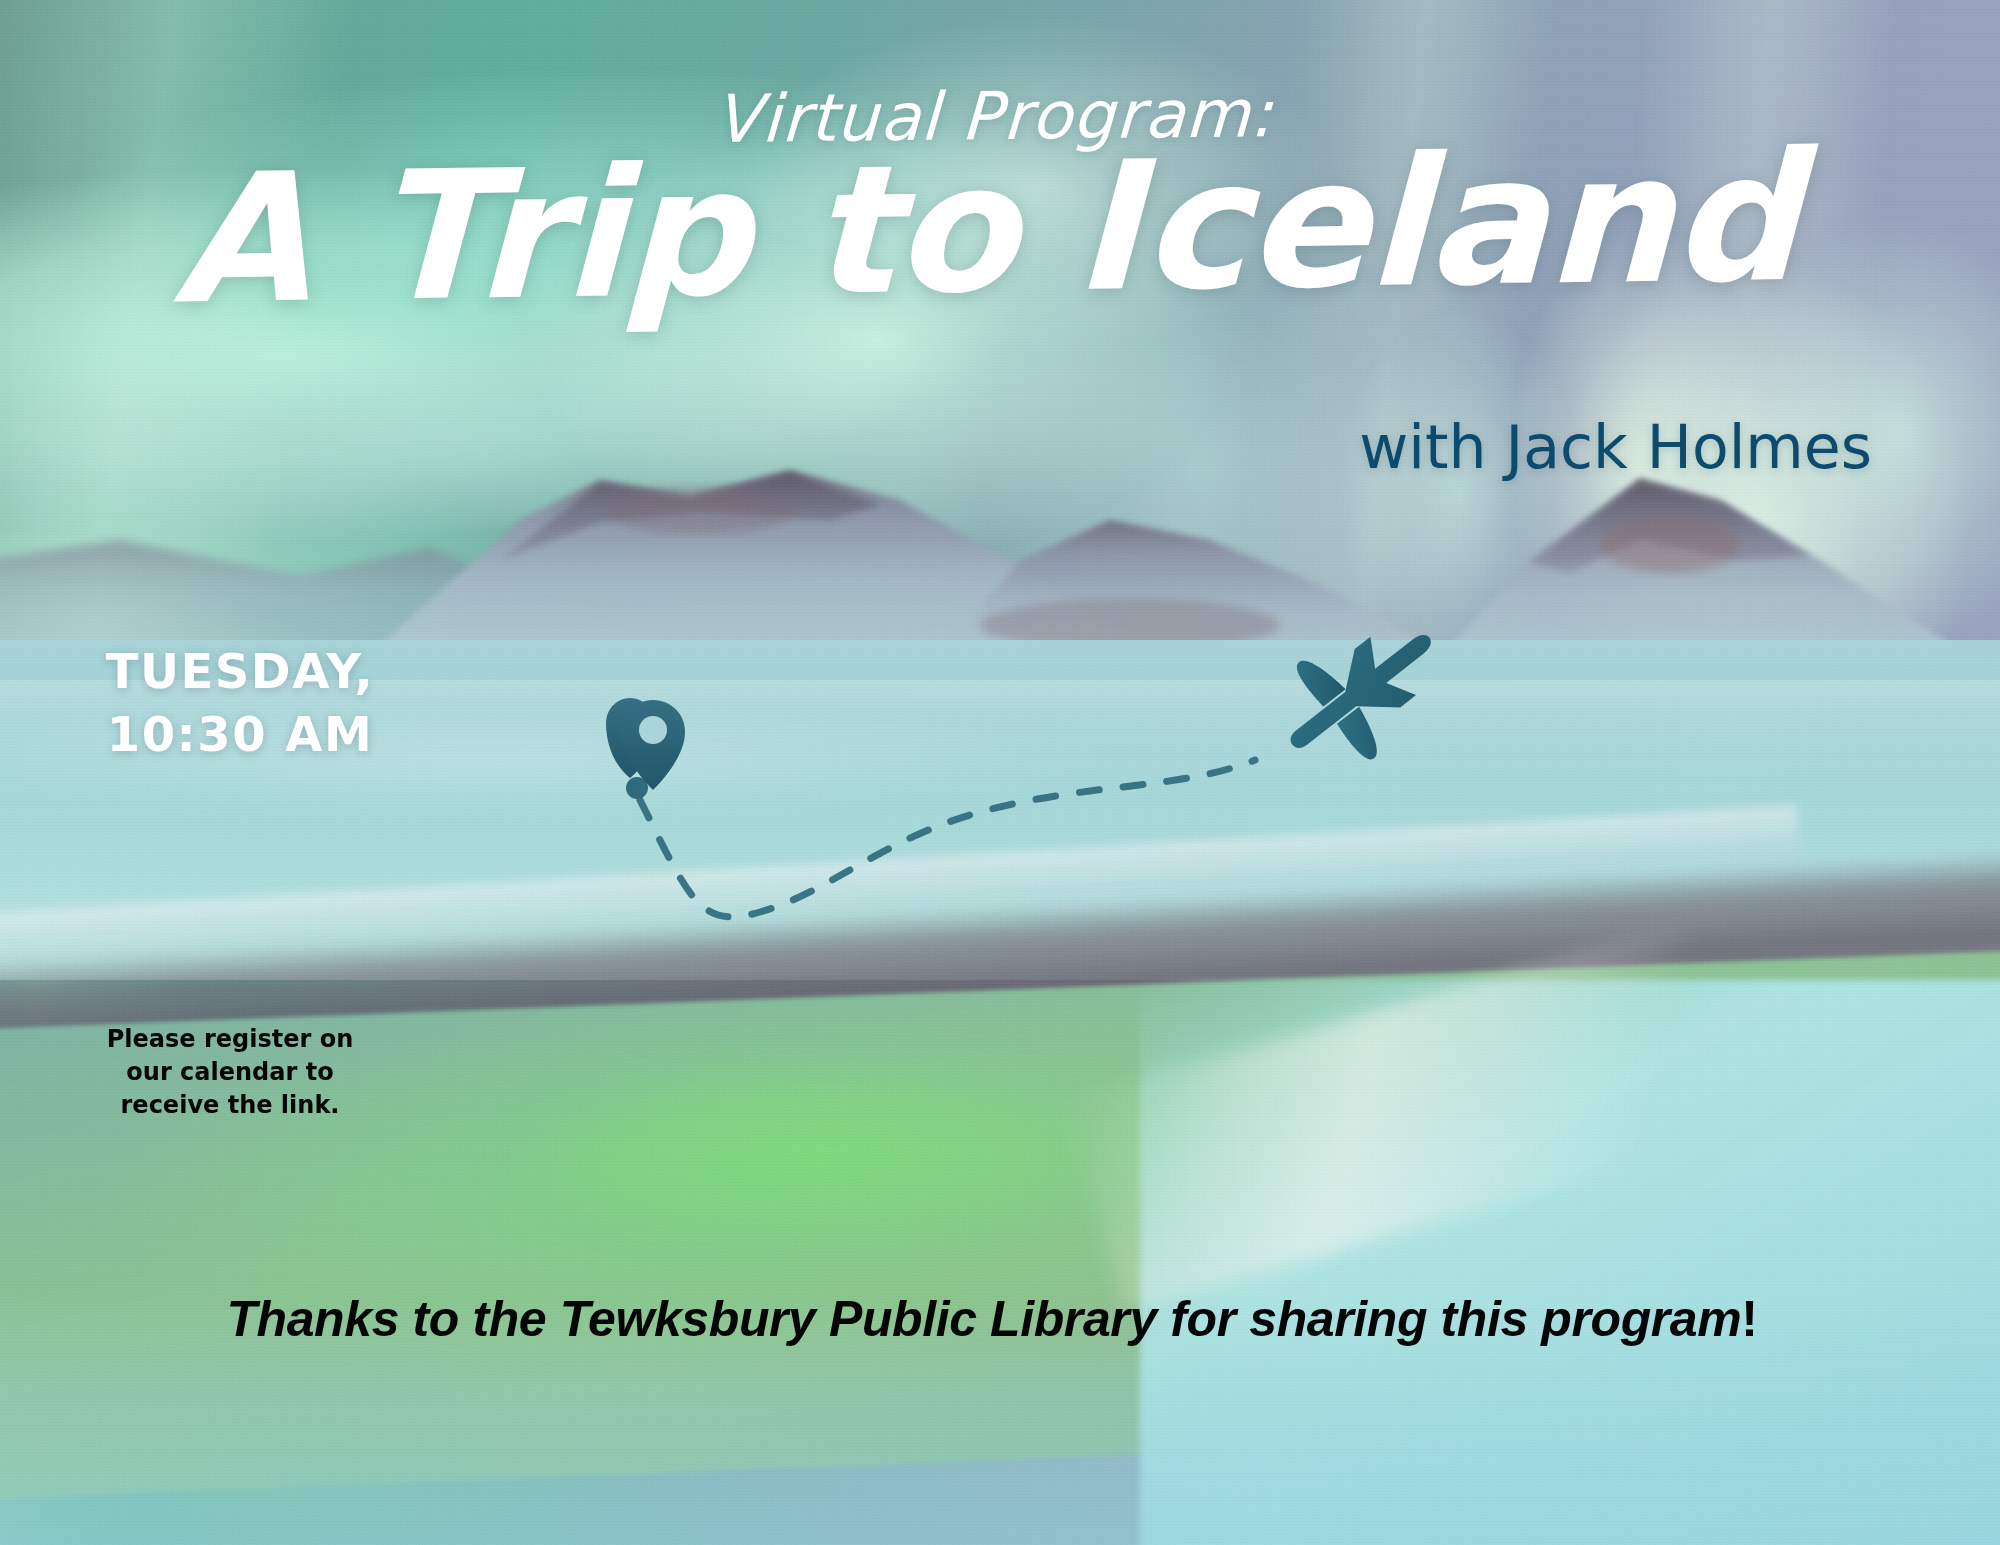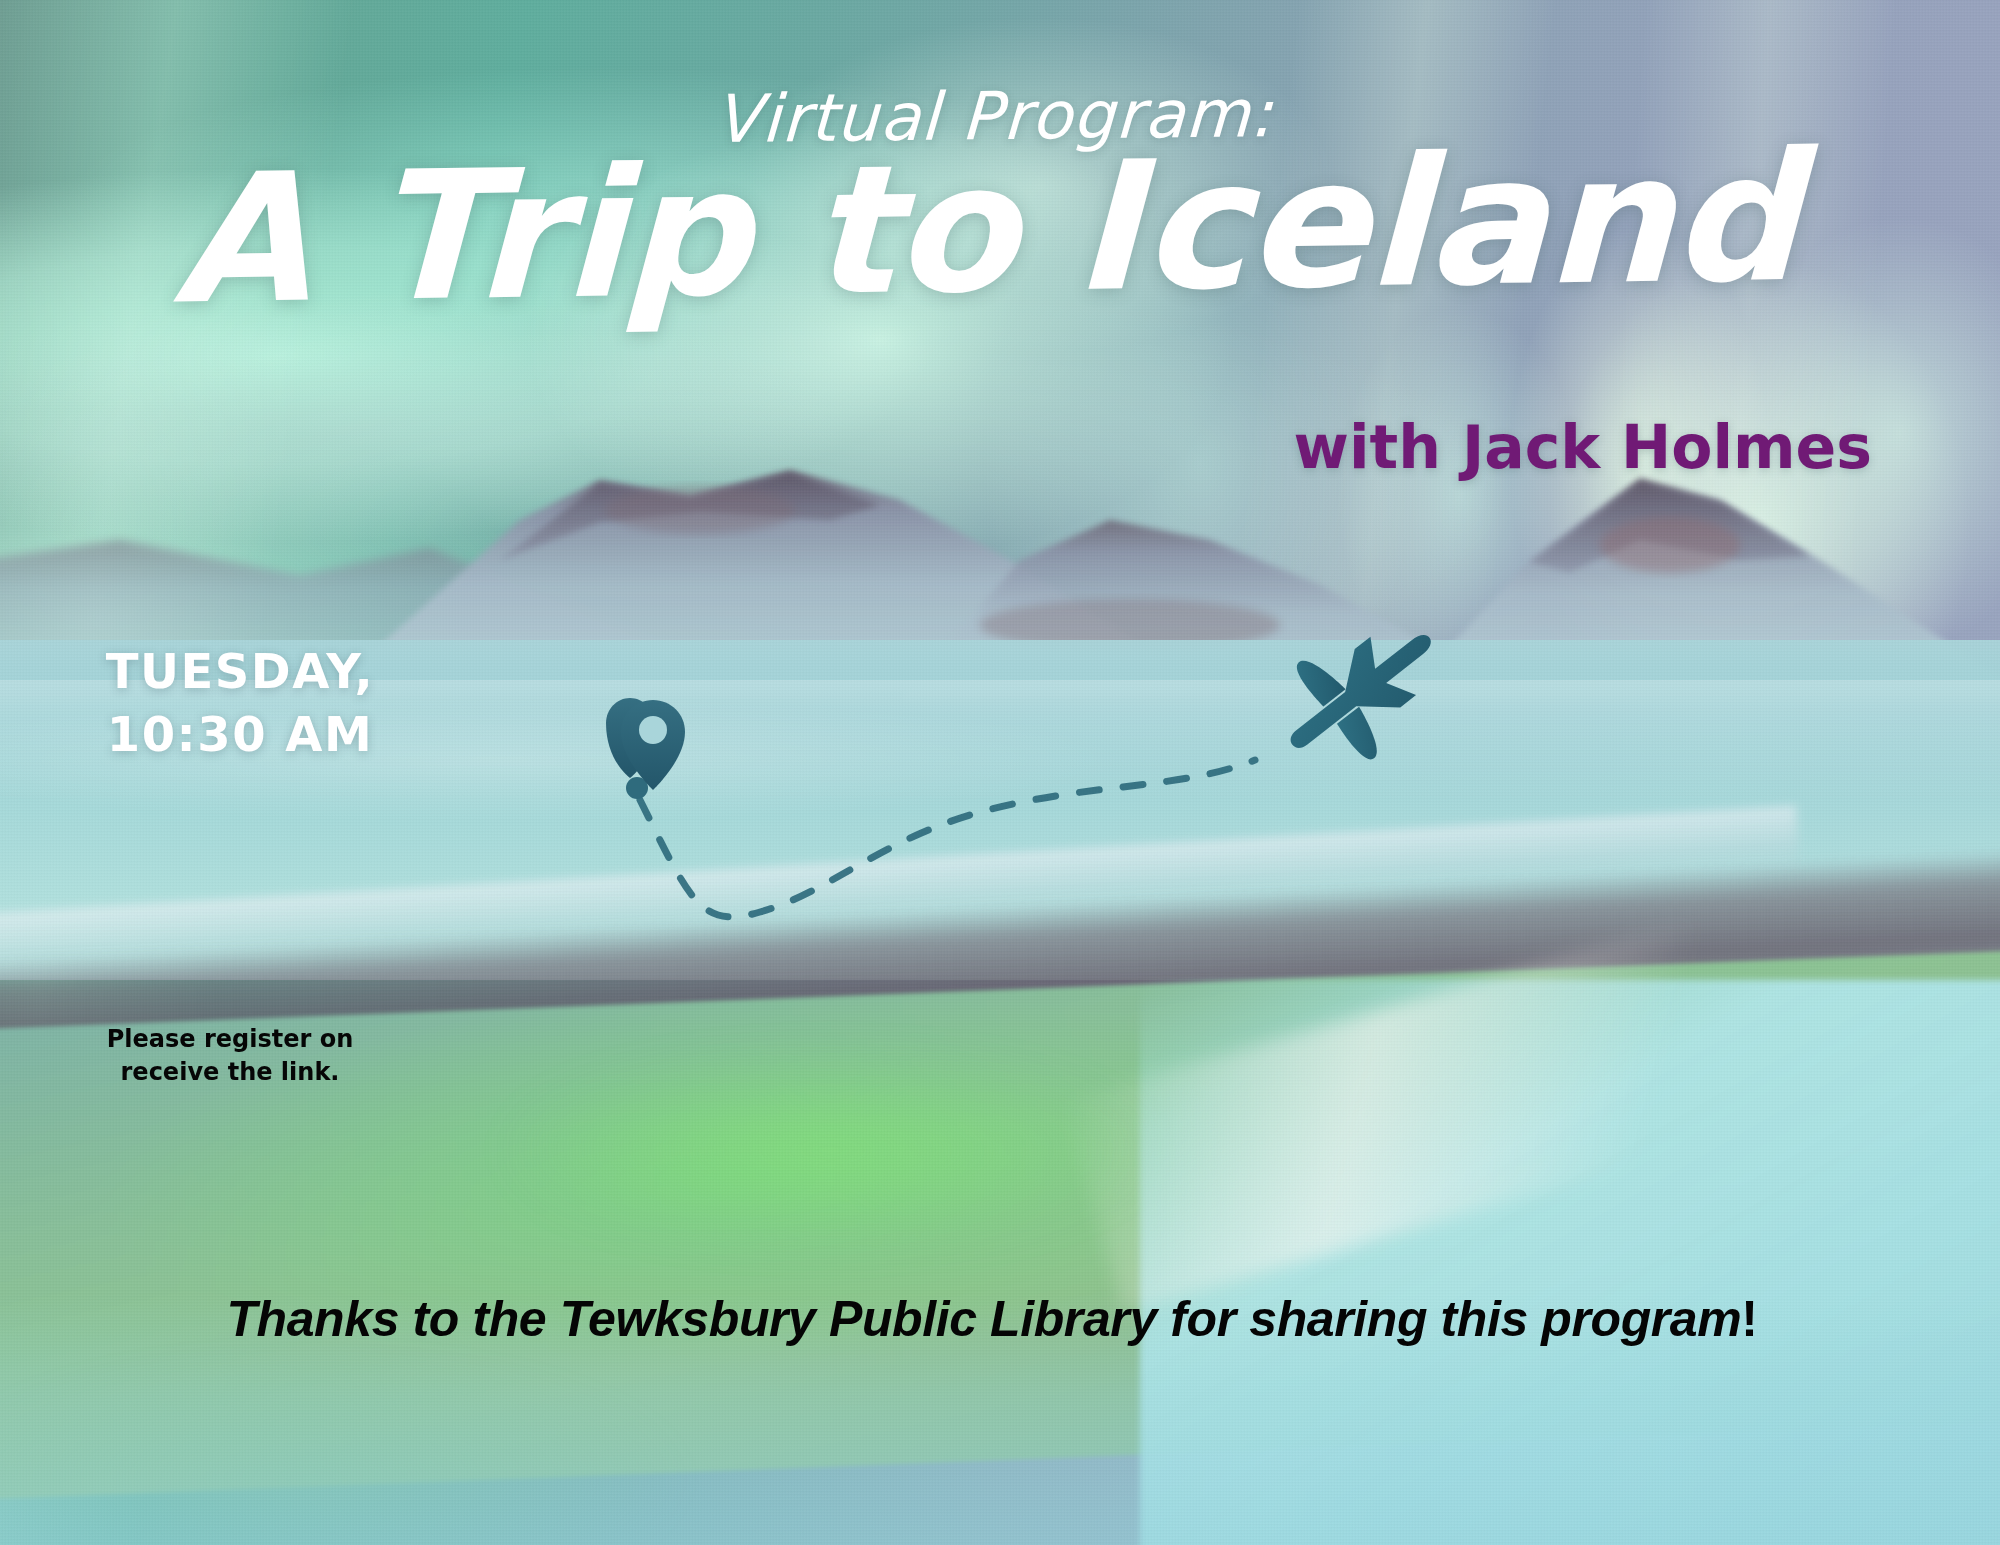--- a/index.html
+++ b/index.html
@@ -216,24 +216,24 @@
     letter-spacing: -1px;
     transform: skewX(-5deg) rotate(-0.8deg);
     text-shadow: 0 3px 16px rgba(60,90,90,0.25);
     white-space: nowrap;
   }
 
   .presenter {
     position: absolute;
     right: 128px;
     top: 412px;
-    color: #701a75;
+    color: #0c4a6e;
     font-family: "DejaVu Sans", sans-serif;
     font-size: 60px;
-    font-weight: 700;
+    font-weight: 400;
     letter-spacing: 0px;
     text-shadow: 0 2px 9px rgba(60,90,90,0.25);
   }
 
   .datetime {
     position: absolute;
     left: 30px;
     top: 640px;
     width: 420px;
     text-align: center;
@@ -389,19 +389,20 @@
 
     <div class="presenter">with Jack Holmes</div>
 
     <div class="datetime">
       <span class="l1">TUESDAY,</span>
       <span class="l3">10:30 AM</span>
     </div>
 
     <div class="register">
       <span>Please register on</span>
+      <span>our calendar to</span>
       <span>receive the link.</span>
     </div>
 
     <div class="thanks"><span>Thanks to the Tewksbury Public Library for sharing this program</span><span class="bang">!</span></div>
 
   </div>
 </div>
 
 </body></html>

